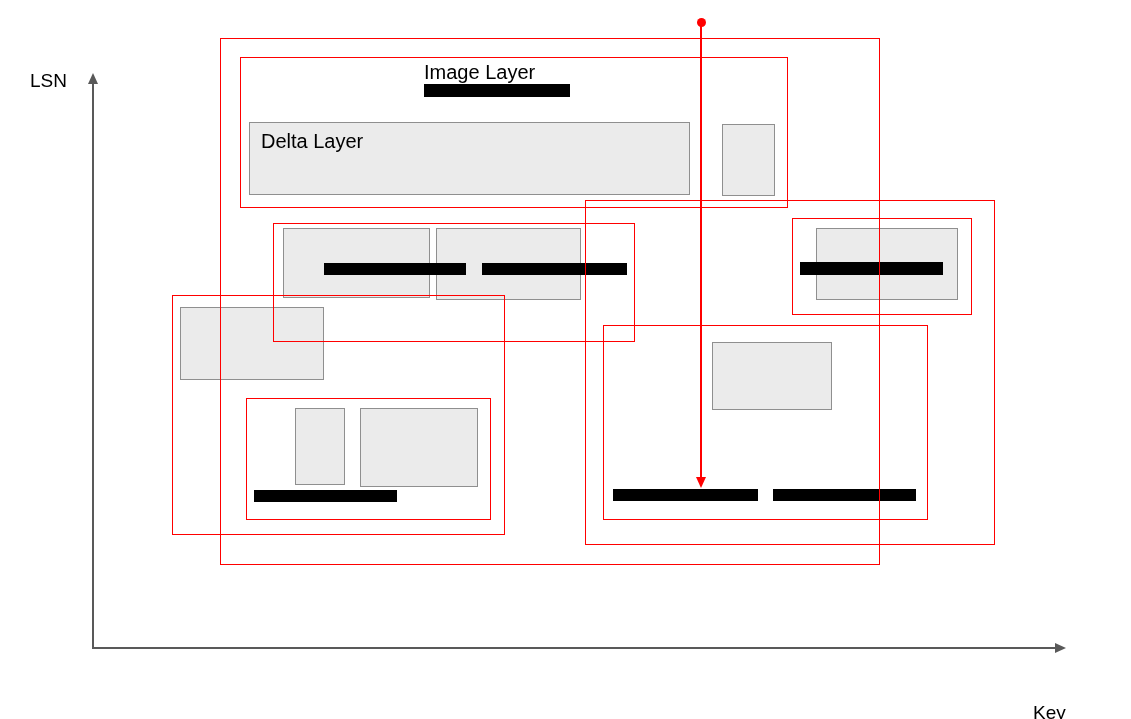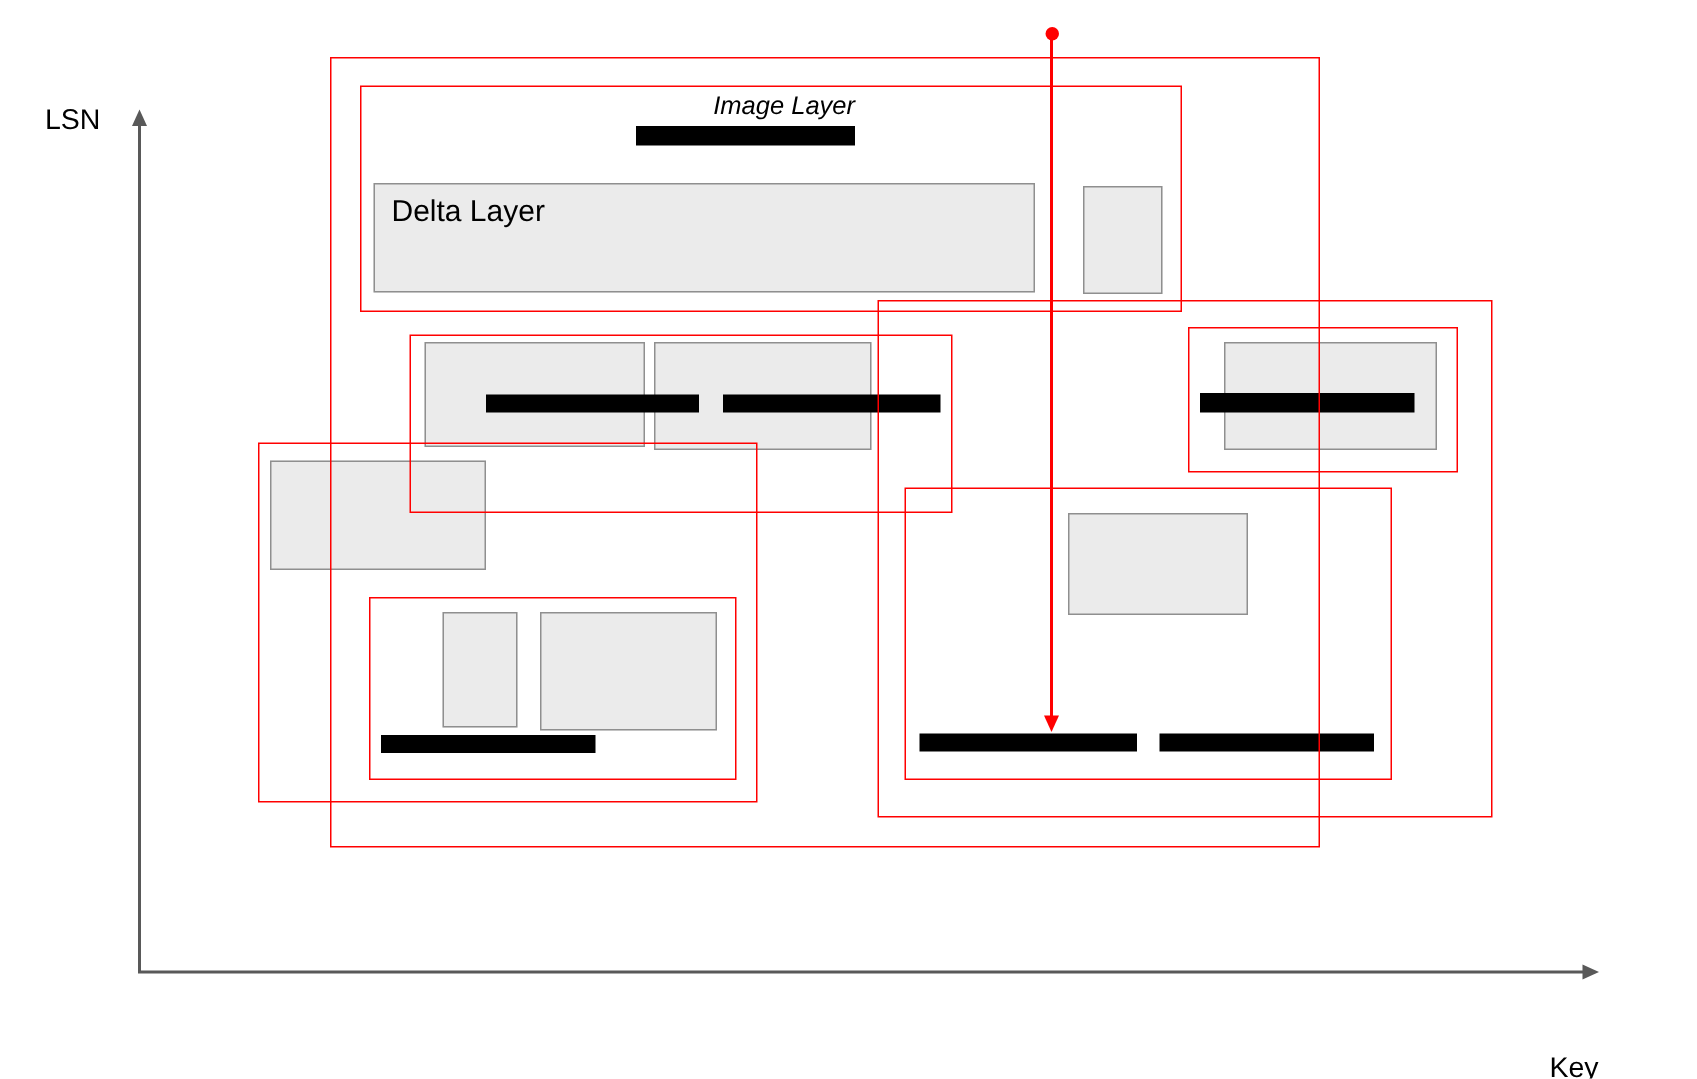--- a/index.html
+++ b/index.html
@@ -34,21 +34,21 @@
     z-index: 2;
   }
 
   
   .diagram-label {
     position: absolute;
     color: var(--text-color, #000000);
     z-index: 5;
     white-space: nowrap;
   }
-  #image-layer-label { left: 424px; top: 61px; width: 146px; text-align: right; font-size: 17px; font-style: italic; }
+  #image-layer-label { left: 424px; top: 61px; width: 146px; text-align: left; font-size: 20px; }
   #delta-layer-label { left: 261px; top: 130px; font-size: 20px; }
   #lsn-label { left: 30px; top: 70px; font-size: 19px; }
   #key-label { left: 1033px; top: 661px; font-size: 19px; margin-top: 41px; }
 
   
   .axis { position: absolute; background: var(--axis-color, #595959); z-index: 0; }
   #axis-y { left: 92px; top: 84px; width: 2px; height: 564px; }
   #axis-x { left: 92px; top: 647px; width: 966px; height: 2px; }
   #axis-y-head {
     position: absolute; left: 88px; top: 73px; width: 0; height: 0; z-index: 0;

